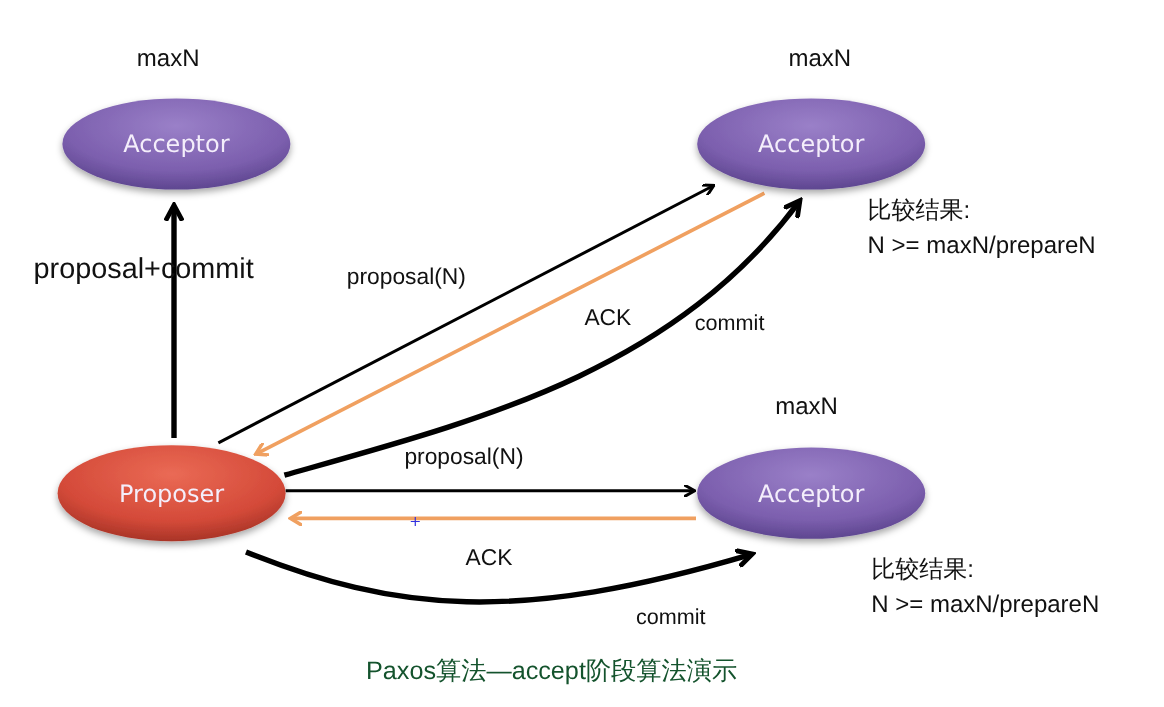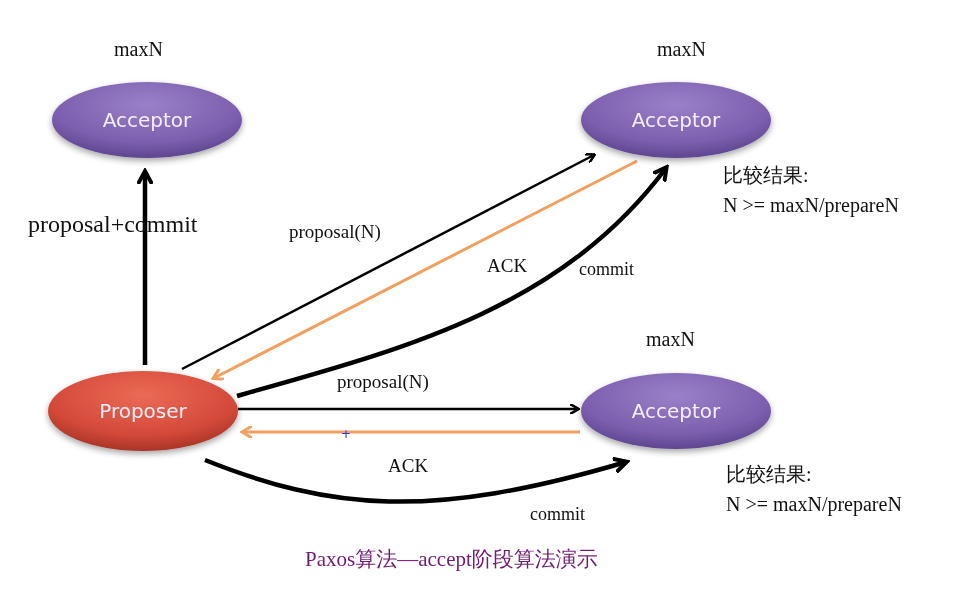--- a/index.html
+++ b/index.html
@@ -1,19 +1,19 @@
 <!DOCTYPE html>
 <html><head>
 <meta charset="utf-8">
 <style>
   html, body { margin: 0; padding: 0; background: #ffffff; }
   body { width: 970px; height: 589px; position: relative; overflow: hidden;
          font-family: "DejaVu Sans", "Liberation Sans", sans-serif; }
   #canvas { position: absolute; left: 0; top: 0; width: 970px; height: 589px; }
-  .lbl { position: absolute; color: #111; white-space: nowrap; font-family: Liberation Serif, serif; }
+  .lbl { position: absolute; color: #111; white-space: nowrap; font-family: Liberation Sans, sans-serif; }
   .node-text { fill: #f4eefb; font-family: "DejaVu Sans", sans-serif; font-size: 20px; }
 </style>
 </head>
 <body>
 
 <svg id="canvas" viewBox="0 0 970 589">
   <defs>
     <radialGradient id="gPurple" cx="50%" cy="30%" r="70%">
       <stop offset="0%" stop-color="#9a80c8"></stop>
       <stop offset="70%" stop-color="#7c5fae"></stop>
@@ -75,13 +75,13 @@
 <div class="lbl" style="left:726px;top:493px;font-size:20px;">N &gt;= maxN/prepareN</div>
 
 <div class="lbl" style="left:28px;top:211px;font-size:24px;">proposal+commit</div>
 <div class="lbl" style="left:289px;top:221px;font-size:19px;">proposal(N)</div>
 <div class="lbl" style="left:487px;top:255px;font-size:19px;">ACK</div>
 <div class="lbl" style="left:579px;top:259px;font-size:18px;">commit</div>
 <div class="lbl" style="left:337px;top:371px;font-size:19px;">proposal(N)</div>
 <div class="lbl" style="left:388px;top:455px;font-size:19px;">ACK</div>
 <div class="lbl" style="left:530px;top:504px;font-size:18px;">commit</div>
 
-<div class="lbl" style="left:305px;top:545px;font-size:21px;color:#701a75;">Paxos算法—accept阶段算法演示</div>
+<div class="lbl" style="left:305px;top:545px;font-size:21px;color:#14532d;">Paxos算法—accept阶段算法演示</div>
 
 </body></html>

